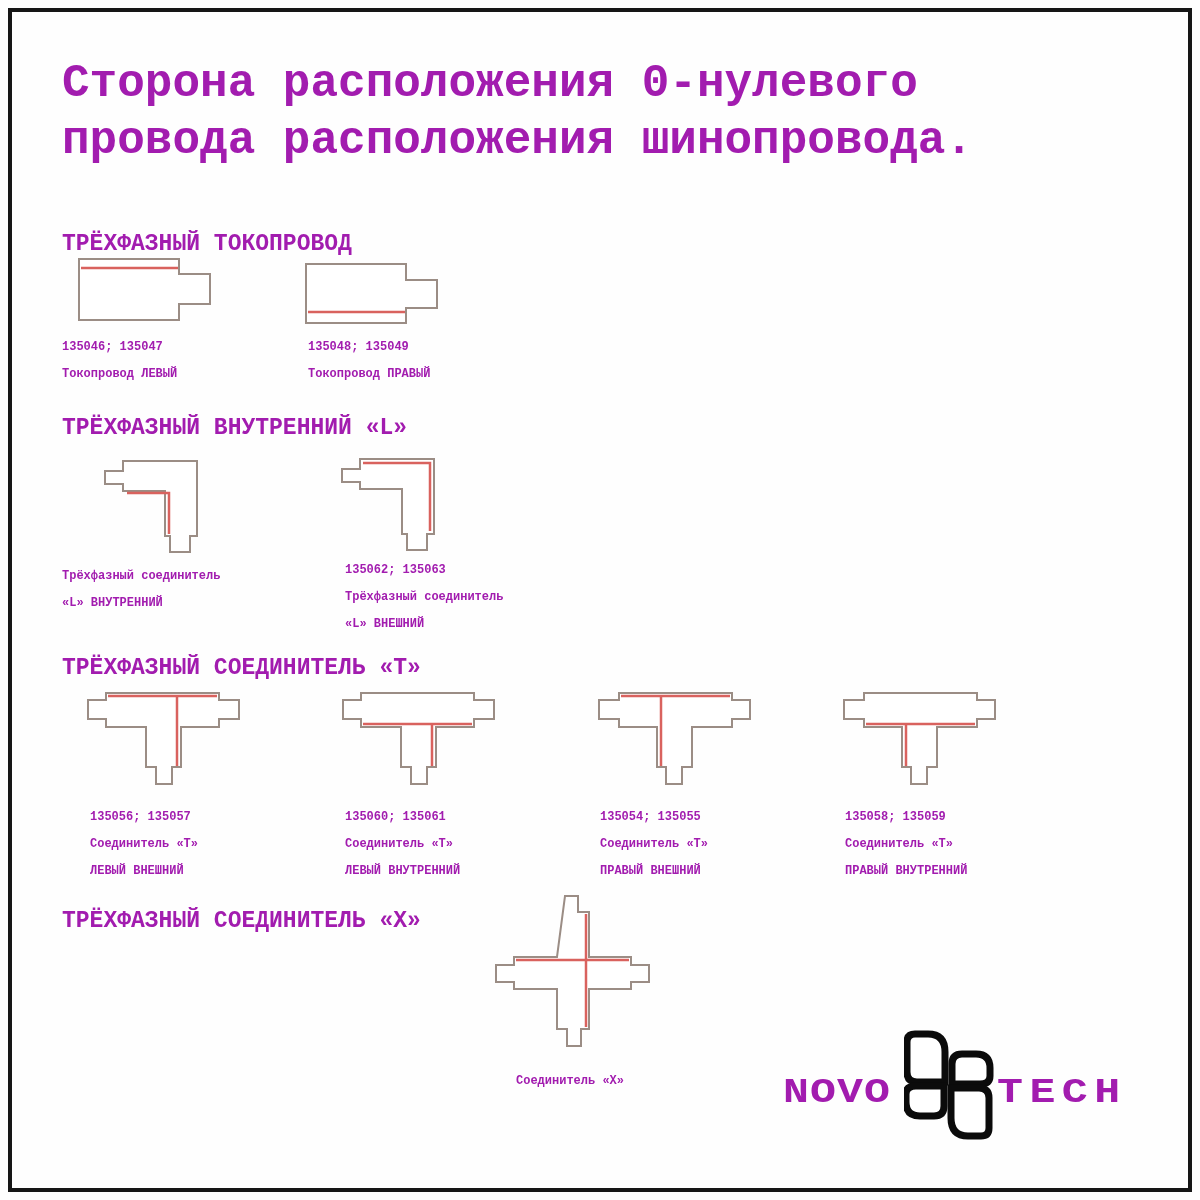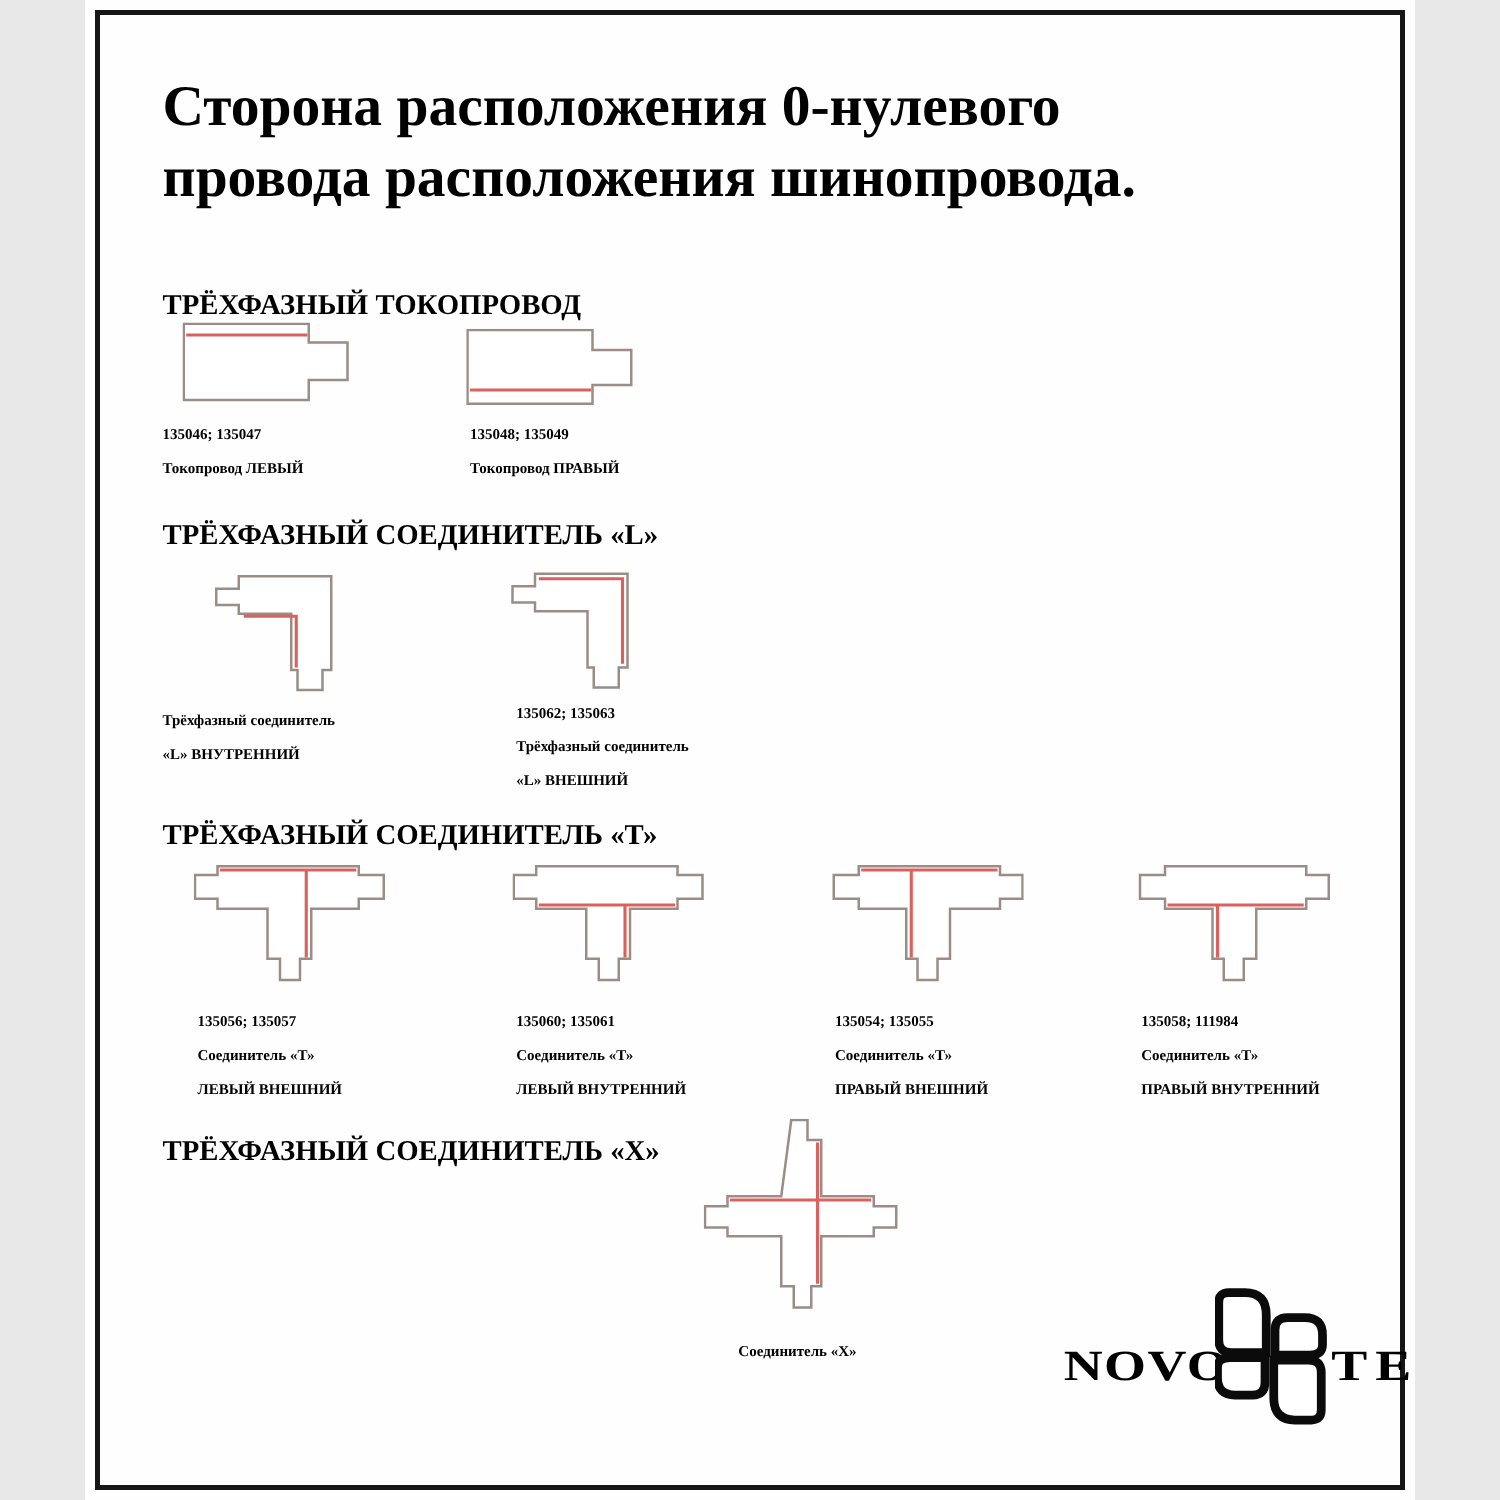--- a/index.html
+++ b/index.html
@@ -1,18 +1,18 @@
 <!DOCTYPE html>
 <html><head>
 <meta charset="utf-8">
 <style>
   html,body{margin:0;padding:0;background:#e8e8e8;}
   .page{
-    position:relative;width:1064px;height:1200px;background:#fefefe;
-    font-family:Liberation Serif, serif;color:#000000;overflow:hidden;margin:0 auto;
+    position:relative;width:1200px;height:1200px;background:#fefefe;
+    font-family:Liberation Mono, monospace;color:#a21caf;overflow:hidden;margin:0 auto;
   }
   .frame{position:absolute;inset:8px;border:4px solid #161616;pointer-events:none;}
   .title{
     position:absolute;left:62px;top:56px;width:1080px;
     font-size:46px;font-weight:bold;line-height:57px;letter-spacing:0px;
   }
   .section-heading{
     position:absolute;font-size:23px;font-weight:bold;white-space:nowrap;letter-spacing:0px;
   }
   .part-label{
@@ -56,21 +56,21 @@
 
   <svg class="diagram" style="left:305px;top:263px;" width="134" height="62" viewBox="0 0 134 62">
     <polygon points="1,1 101,1 101,17 132,17 132,45 101,45 101,60 1,60"></polygon>
     <line x1="3" y1="49" x2="100" y2="49"></line>
   </svg>
   <div class="part-label" style="left:308px;top:334px;">
     <div>135048; 135049</div>
     <div>Токопровод ПРАВЫЙ</div>
   </div>
 
-  <div class="section-heading" style="left:62px;top:415px;">ТРЁХФАЗНЫЙ СОЕДИНИТЕЛЬ «L»</div>
+  <div class="section-heading" style="left:62px;top:415px;">ТРЁХФАЗНЫЙ ВНУТРЕННИЙ «L»</div>
 
   <svg class="diagram" style="left:103px;top:459px;" width="98" height="96" viewBox="0 0 98 96">
     <polygon points="20,2 94,2 94,77 87,77 87,93 67,93 67,77 62,77 62,32 20,32 20,25 2,25 2,12 20,12"></polygon>
     <polyline points="24,34 66,34 66,75"></polyline>
   </svg>
   <div class="part-label" style="left:62px;top:563px;">
     <div>Трёхфазный соединитель</div>
     <div>«L» ВНУТРЕННИЙ</div>
   </div>
 
@@ -122,21 +122,21 @@
   </div>
 
   <svg class="diagram" style="left:842px;top:692px;" width="154" height="94" viewBox="0 0 154 94">
     <g transform="translate(154,0) scale(-1,1)">
       <polygon points="19,1 132,1 132,8 152,8 152,27 132,27 132,35 94,35 94,75 85,75 85,92 69,92 69,75 59,75 59,35 19,35 19,27 1,27 1,8 19,8"></polygon>
       <polyline points="21,32 130,32"></polyline>
       <polyline points="90,32 90,74"></polyline>
     </g>
   </svg>
   <div class="part-label" style="left:845px;top:804px;">
-    <div>135058; 111984</div>
+    <div>135058; 135059</div>
     <div>Соединитель «Т»</div>
     <div>ПРАВЫЙ ВНУТРЕННИЙ</div>
   </div>
 
   <div class="section-heading" style="left:62px;top:908px;">ТРЁХФАЗНЫЙ СОЕДИНИТЕЛЬ «Х»</div>
 
   <svg class="diagram" style="left:495px;top:895px;" width="156" height="153" viewBox="0 0 156 153">
     <polygon points="70,1 83,1 83,17 94,17 94,62 136,62 136,70 154,70 154,87 136,87 136,94 94,94 94,134 86,134 86,151 72,151 72,134 62,134 62,94 19,94 19,87 1,87 1,70 19,70 19,62 62,62"></polygon>
     <polyline points="91,19 91,132"></polyline>
     <polyline points="21,65 134,65"></polyline>

